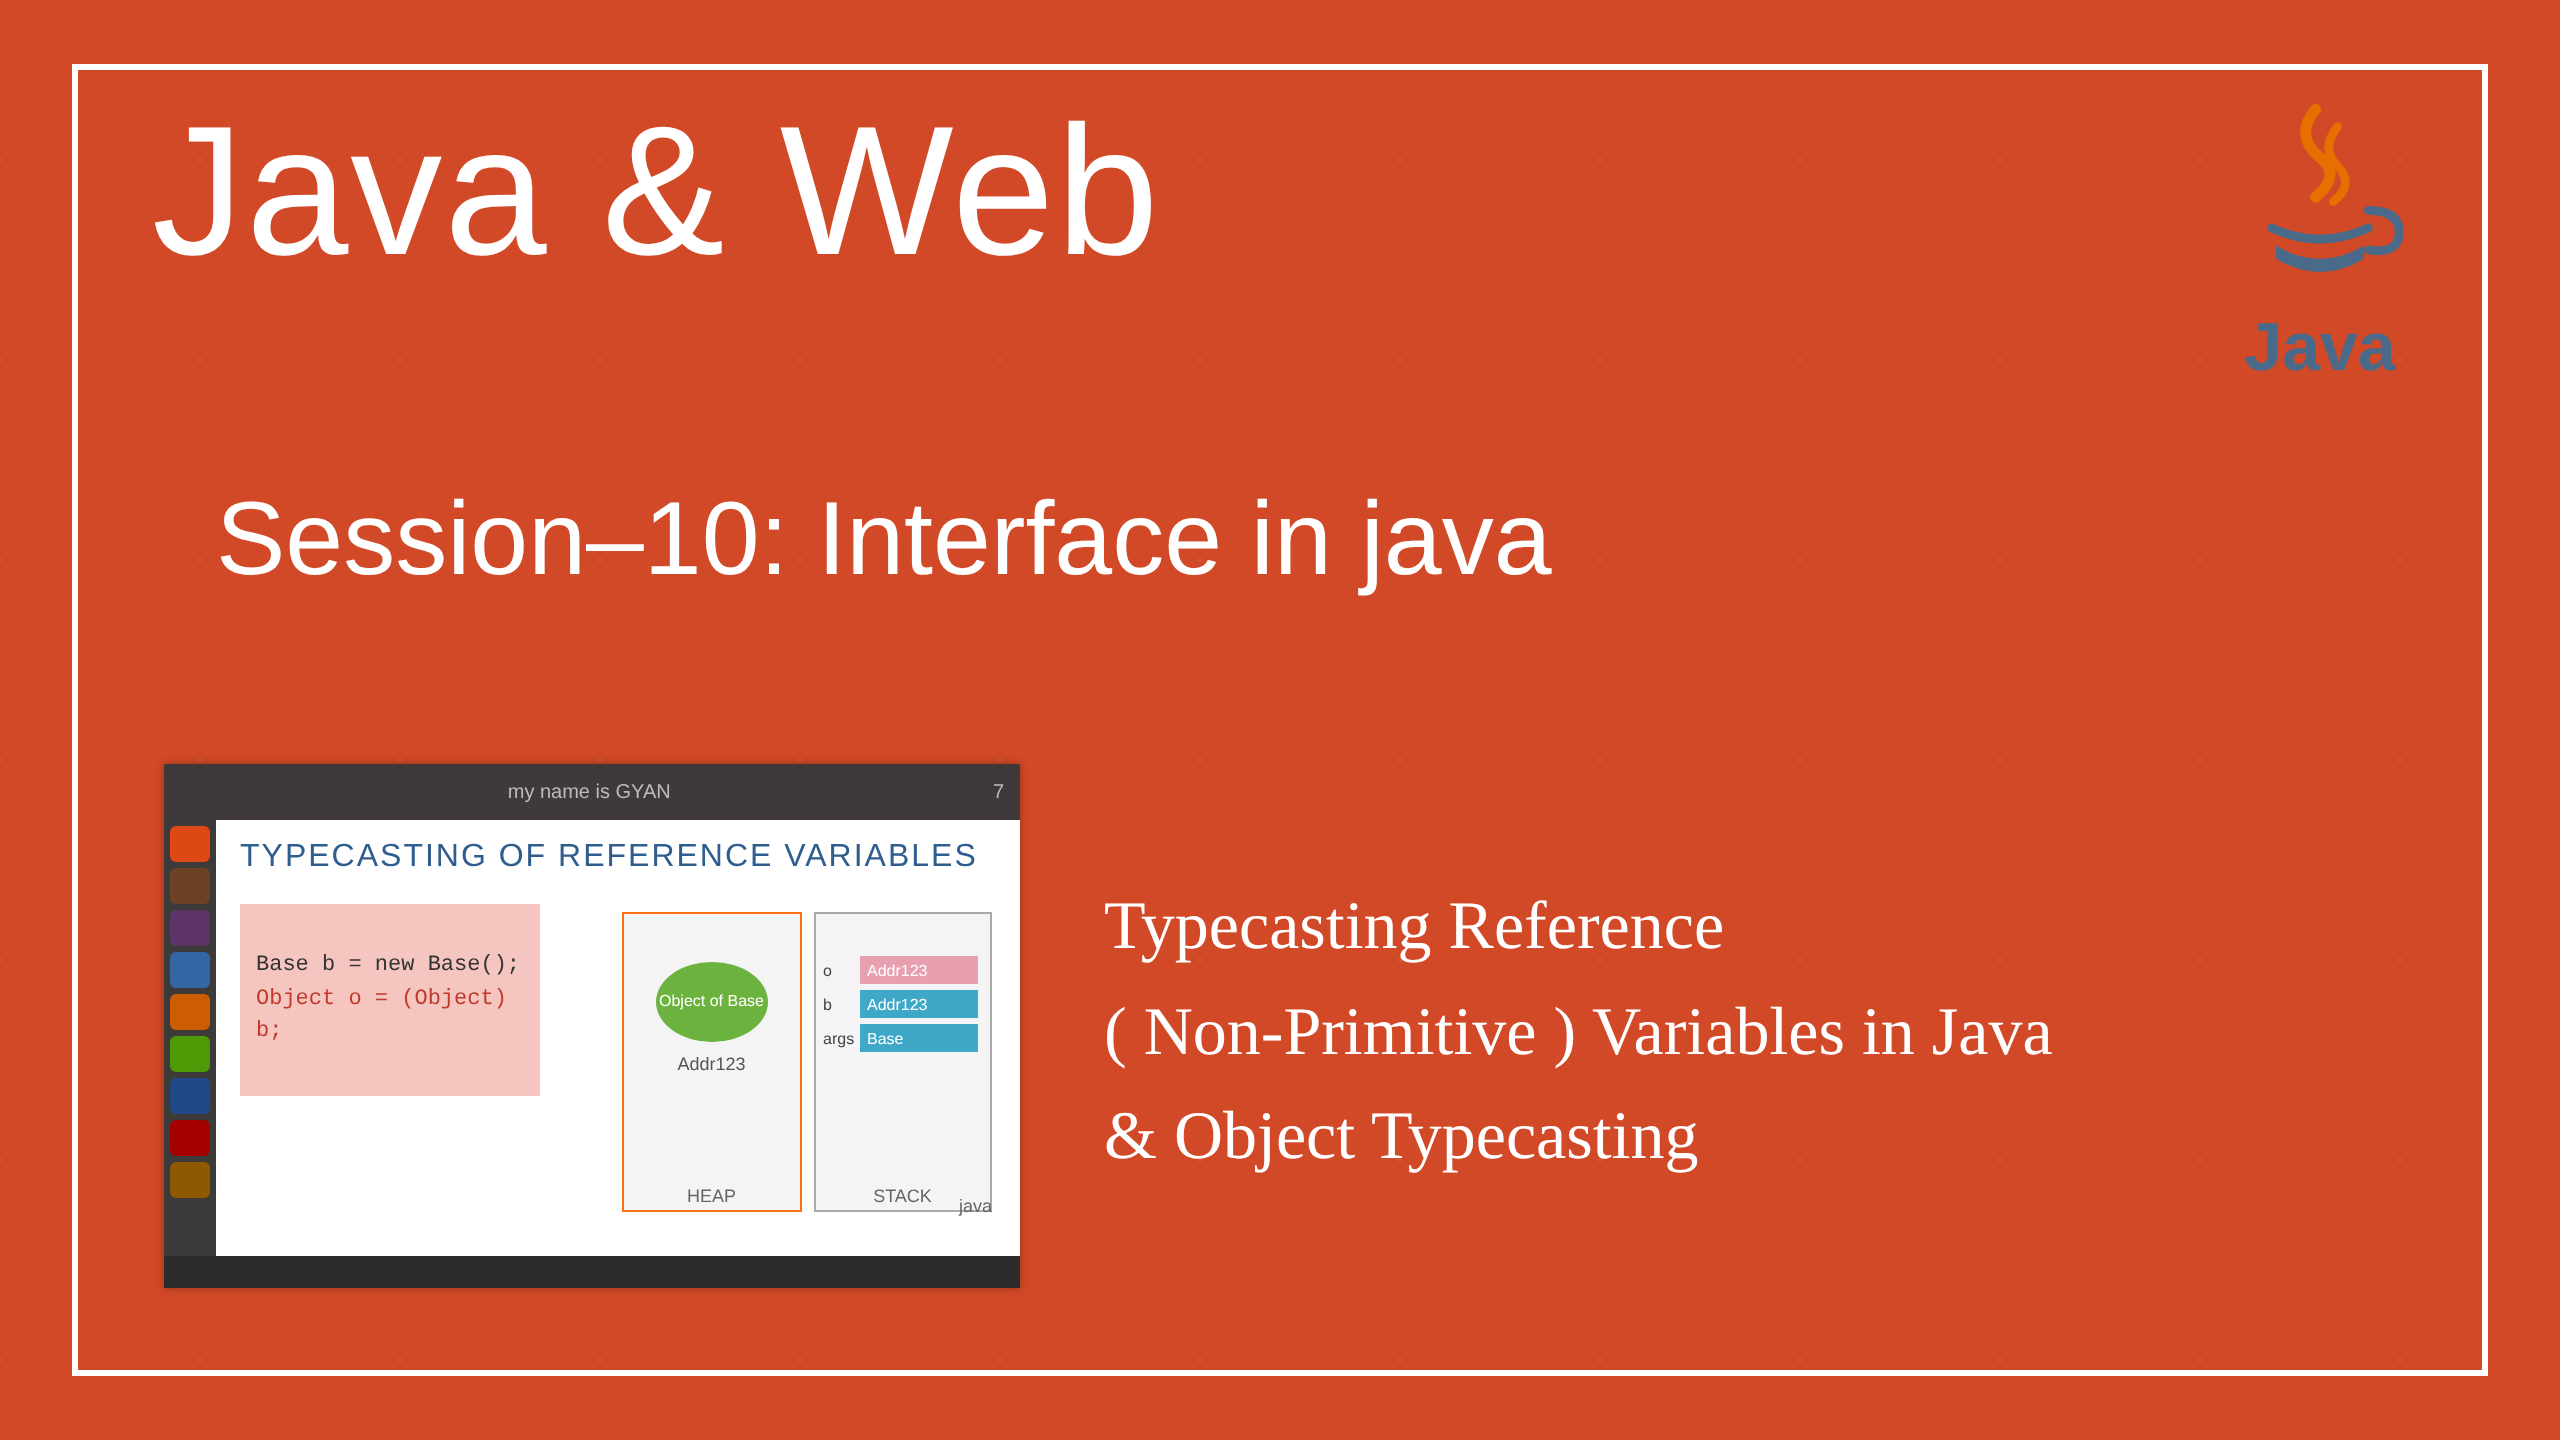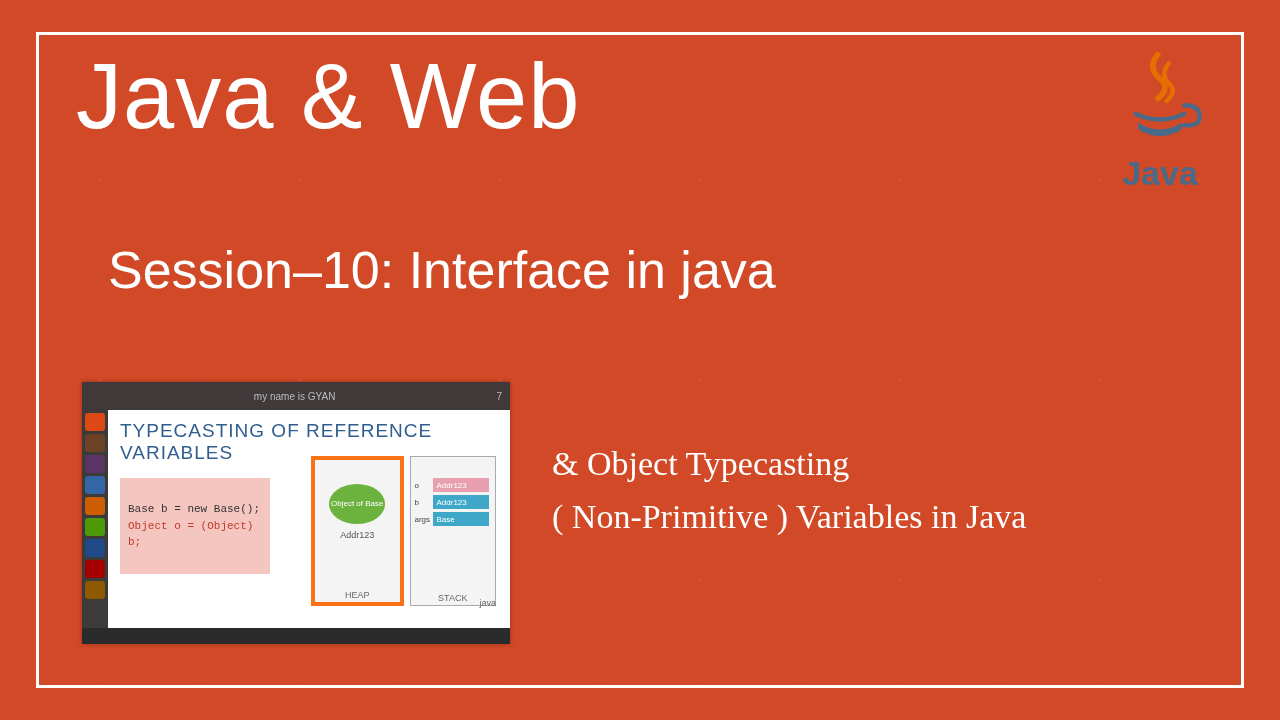--- a/index.html
+++ b/index.html
@@ -96,21 +96,21 @@
   }
   .slide-area{
     flex:1;
     background:#fff;
     padding:10px 12px 6px 12px;
     position:relative;
     color:#333;
     font-family: Arial, sans-serif;
   }
   .slide-h{
-    font-size:19px;
+    font-size:16px;
     letter-spacing:1px;
     color:#2F5E8E;
     font-weight:400;
     margin-bottom:14px;
   }
   .codebox{
     background:#F5C6C0;
     padding:23px 8px;
     font-size:11px;
     line-height:1.5;
@@ -122,21 +122,21 @@
     position:absolute;
     right:14px;
     top:46px;
     width:185px;
     height:150px;
     display:flex;
     gap:6px;
   }
   .heap{
     flex:1;
-    border:4px solid #f97316;
+    border:1px solid #f97316;
     background:#f4f4f4;
     position:relative;
   }
   .heap-oval{
     position:absolute;
     top:24px;left:50%;transform:translateX(-50%);
     width:56px;height:40px;border-radius:50%;
     background:#6CB23F;
     color:#fff;
     font-size:8px;
@@ -245,15 +245,16 @@
           <div class="col-label">STACK</div>
         </div>
       </div>
       <div class="main-lbl">java</div>
     </div>
   </div>
   <div class="thumb-bottom"></div>
 </div>
 
 <div class="desc">
+  <div>Typecasting Reference</div>
+  <div>( Non-Primitive ) Variables in Java</div>
   <div>&amp; Object Typecasting</div>
-  <div>( Non-Primitive ) Variables in Java</div>
 </div>
 
 </body></html>

